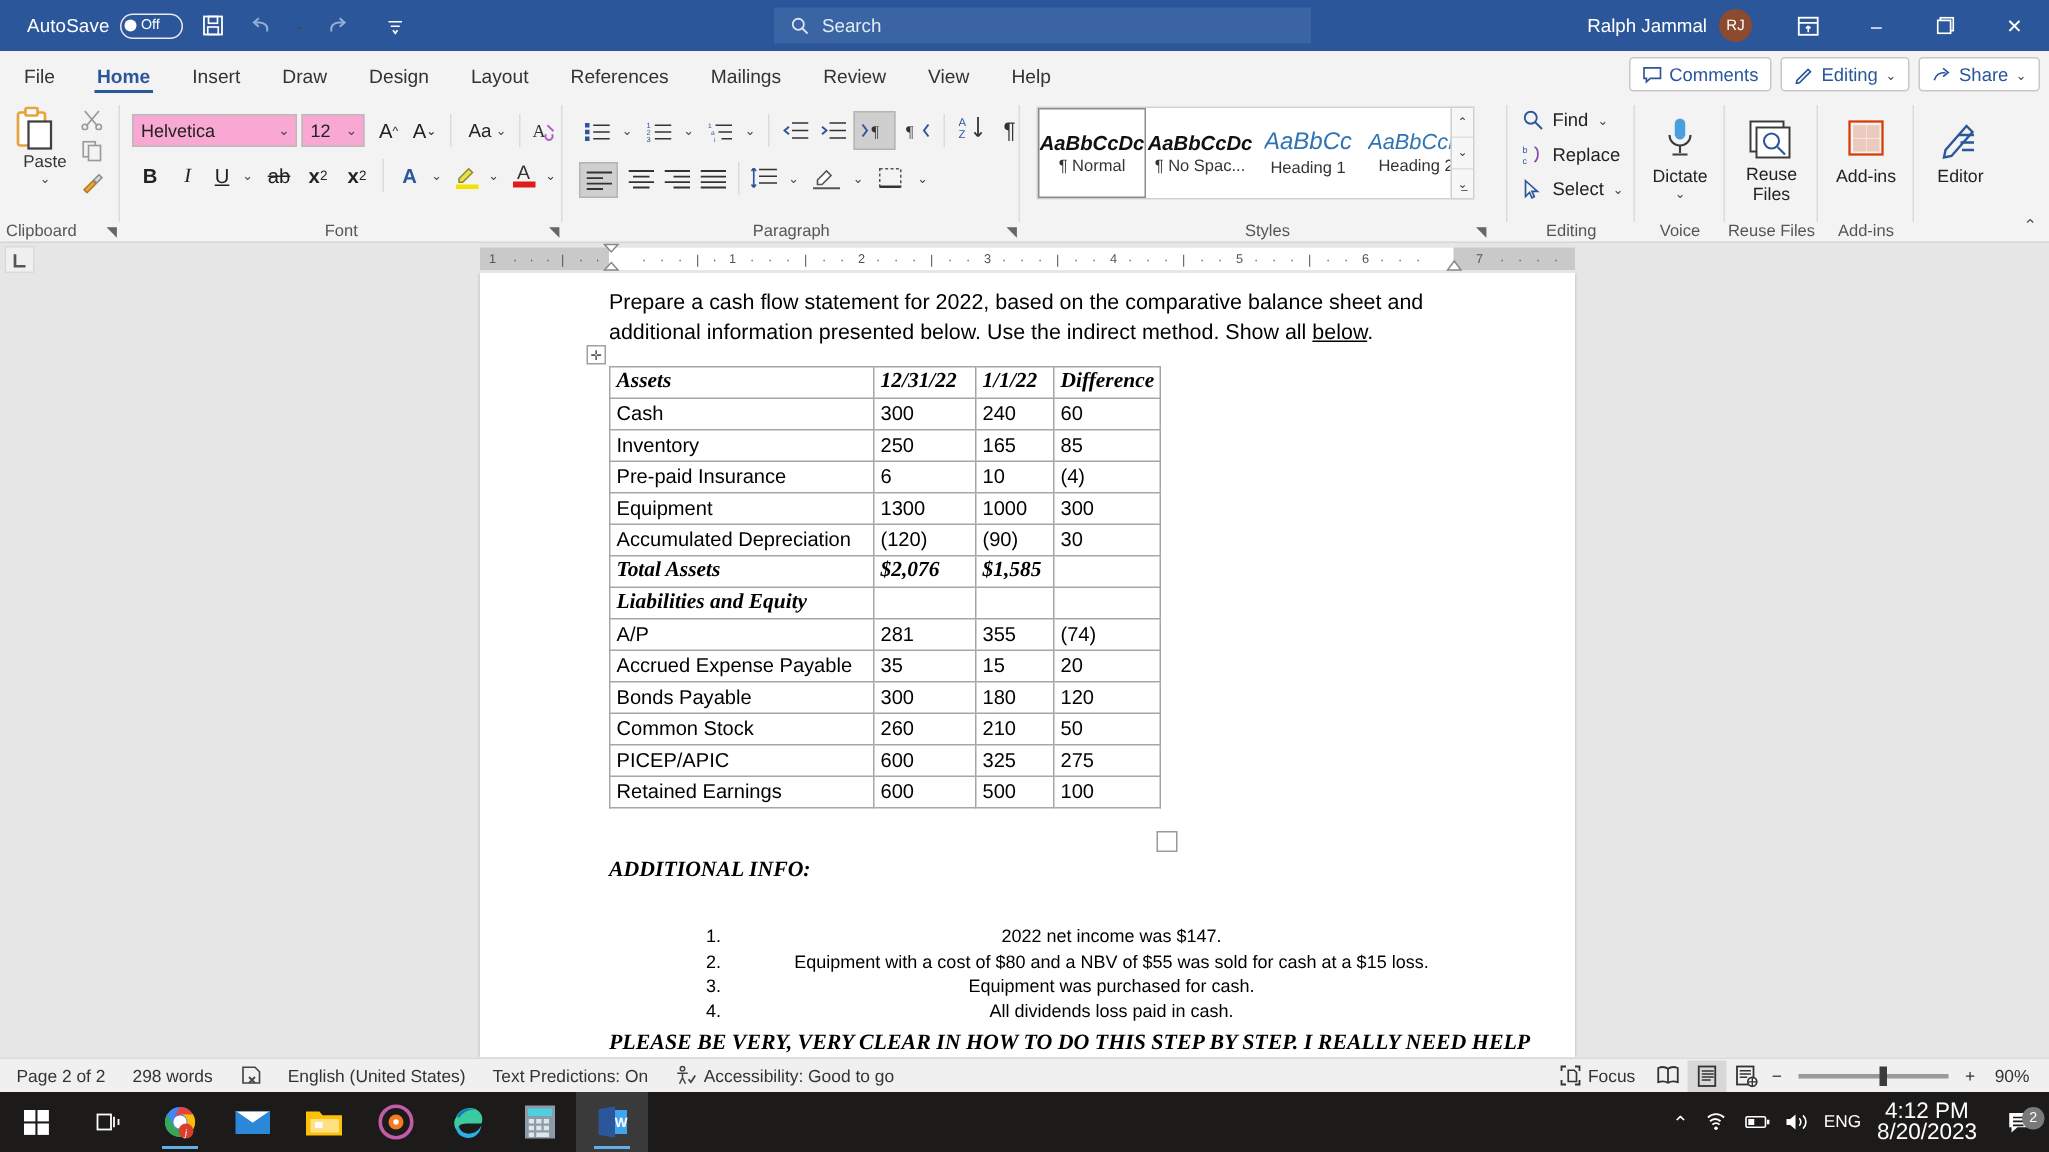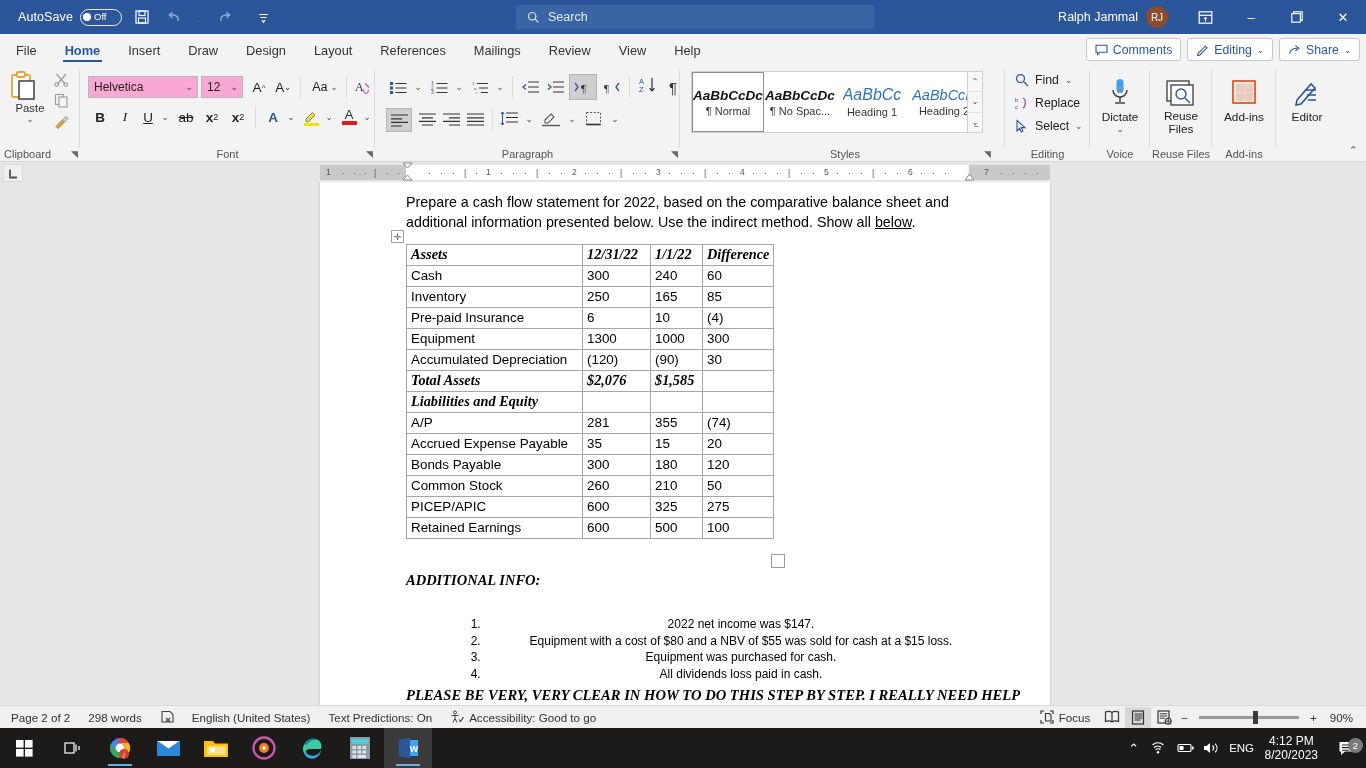--- a/index.html
+++ b/index.html
@@ -272,21 +272,21 @@
   }
   .tbapp.active { background: #3a3a3a; }
   .tbapp .uline {
     position: absolute; bottom: 2px; left: 12px; width: 24px; height: 2.5px; background: #5fb0e8;
   }
   .tray {
     position: absolute; right: 0; height: 40px; display: flex; align-items: center;
     color: #fff; font-size: 12px; gap: 0;
   }
   .tray-ic { width: 26px; display: flex; align-items: center; justify-content: center; font-size: 13px; }
-  .clock { text-align: center; line-height: 14px; font-size: 12px; padding: 0 10px 0 6px; }
+  .clock { text-align: center; line-height: 14px; font-size: 15px; padding: 0 10px 0 6px; }
   .notif { position: relative; width: 38px; display: flex; align-items: center; justify-content: center; }
   .notif-badge {
     position: absolute; right: 3px; bottom: 4px; width: 15px; height: 15px;
     border-radius: 50%; background: #7a7a7a; color: #fff; font-size: 9.5px;
     display: flex; align-items: center; justify-content: center;
   }
 </style>
 </head>
 <body>
 

